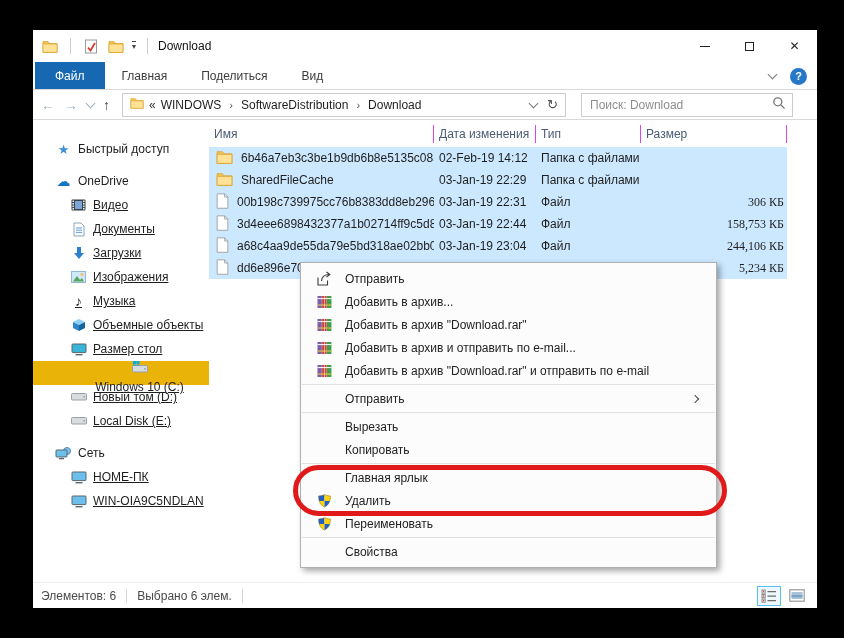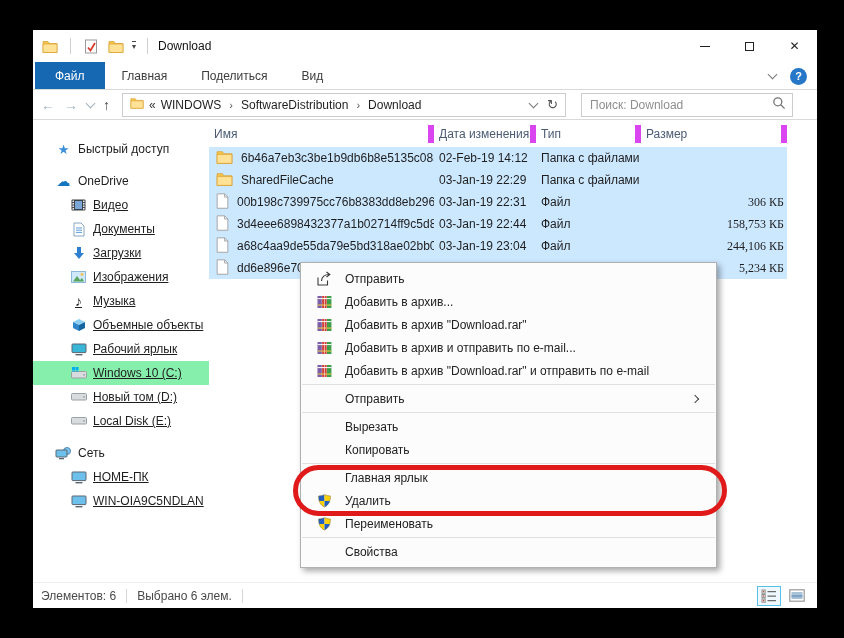--- a/index.html
+++ b/index.html
@@ -40,26 +40,26 @@
   .searchbox{width:212px;height:24px;border:1px solid #ccc;margin-left:6px;display:flex;align-items:center;padding:0 6px;}
   .searchbox input{border:none;outline:none;flex:1;font:12px "Liberation Sans",sans-serif;color:#444;background:transparent;}
   .searchbox input::placeholder{color:#8e8e8e;opacity:1;}
 
   
   .main{position:absolute;left:0;top:90px;right:0;bottom:26px;display:flex;overflow:hidden;}
   .sidebar{width:176px;padding-top:17px;overflow:hidden;flex-shrink:0;}
   .si{height:24px;display:flex;align-items:center;gap:6px;padding-left:22px;white-space:nowrap;}
   .si.child{padding-left:37px;text-decoration:underline;}
   .si.grp{margin-top:8px;}
-  .si.selected{background:#86efac;}
+  .si.selected{background:#eab308;flex-direction:column;}
   .sic{width:17px;display:flex;justify-content:center;flex-shrink:0;}
 
   .filepane{flex:1;position:relative;}
   .hdr{display:flex;height:27px;align-items:center;color:#4a5b73;}
-  .hc{height:18px;display:flex;align-items:center;border-right:6px solid #d946ef;padding-left:5px;}
+  .hc{height:18px;display:flex;align-items:center;border-right:1px solid #d946ef;padding-left:5px;}
   .hc.c-name{width:225px;}
   .hc.c-date{width:102px;}
   .hc.c-type{width:105px;}
   .hc.c-size{width:146px;}
   .row{display:flex;height:22px;align-items:center;width:578px;background:#cce8ff;}
   .rc{overflow:hidden;white-space:nowrap;}
   .rc.c-name{width:225px;display:flex;align-items:center;gap:8px;padding-left:7px;}
   .rc.c-date{width:102px;padding-left:5px;}
   .rc.c-type{width:105px;padding-left:5px;}
   .rc.c-size{width:146px;text-align:right;padding-right:3px;font-family:Liberation Serif, serif;}
@@ -241,21 +241,21 @@
         </span>
         <span>Объемные объекты</span>
       </div>
       <div class="si child">
         <span class="sic">
           <svg width="16" height="13" viewBox="0 0 16 13">
                 <rect x="1" y="1" width="14" height="8.6" rx=".8" fill="#39b5d8" stroke="#5a6670"></rect>
                 <rect x="4.5" y="11" width="7" height="1.4" fill="#5a6670"></rect>
               </svg>
         </span>
-        <span>Рабочий ярлык</span>
+        <span>Размер стол</span>
       </div>
       <div class="si child selected">
         <span class="sic">
           <svg width="16" height="13" viewBox="0 0 16 13">
                 <rect x=".5" y="4.5" width="15" height="6.5" rx="1" fill="#d9dcdf" stroke="#9aa0a6"></rect>
                 <circle cx="13" cy="7.8" r=".9" fill="#9aa0a6"></circle>
                 <rect x="1" y="0" width="3" height="3" fill="#00adef"></rect>
                 <rect x="4.5" y="0" width="3" height="3" fill="#00adef"></rect>
                 <rect x="1" y="3.5" width="3" height="1" fill="#00adef"></rect>
                 <rect x="4.5" y="3.5" width="3" height="1" fill="#00adef"></rect>

